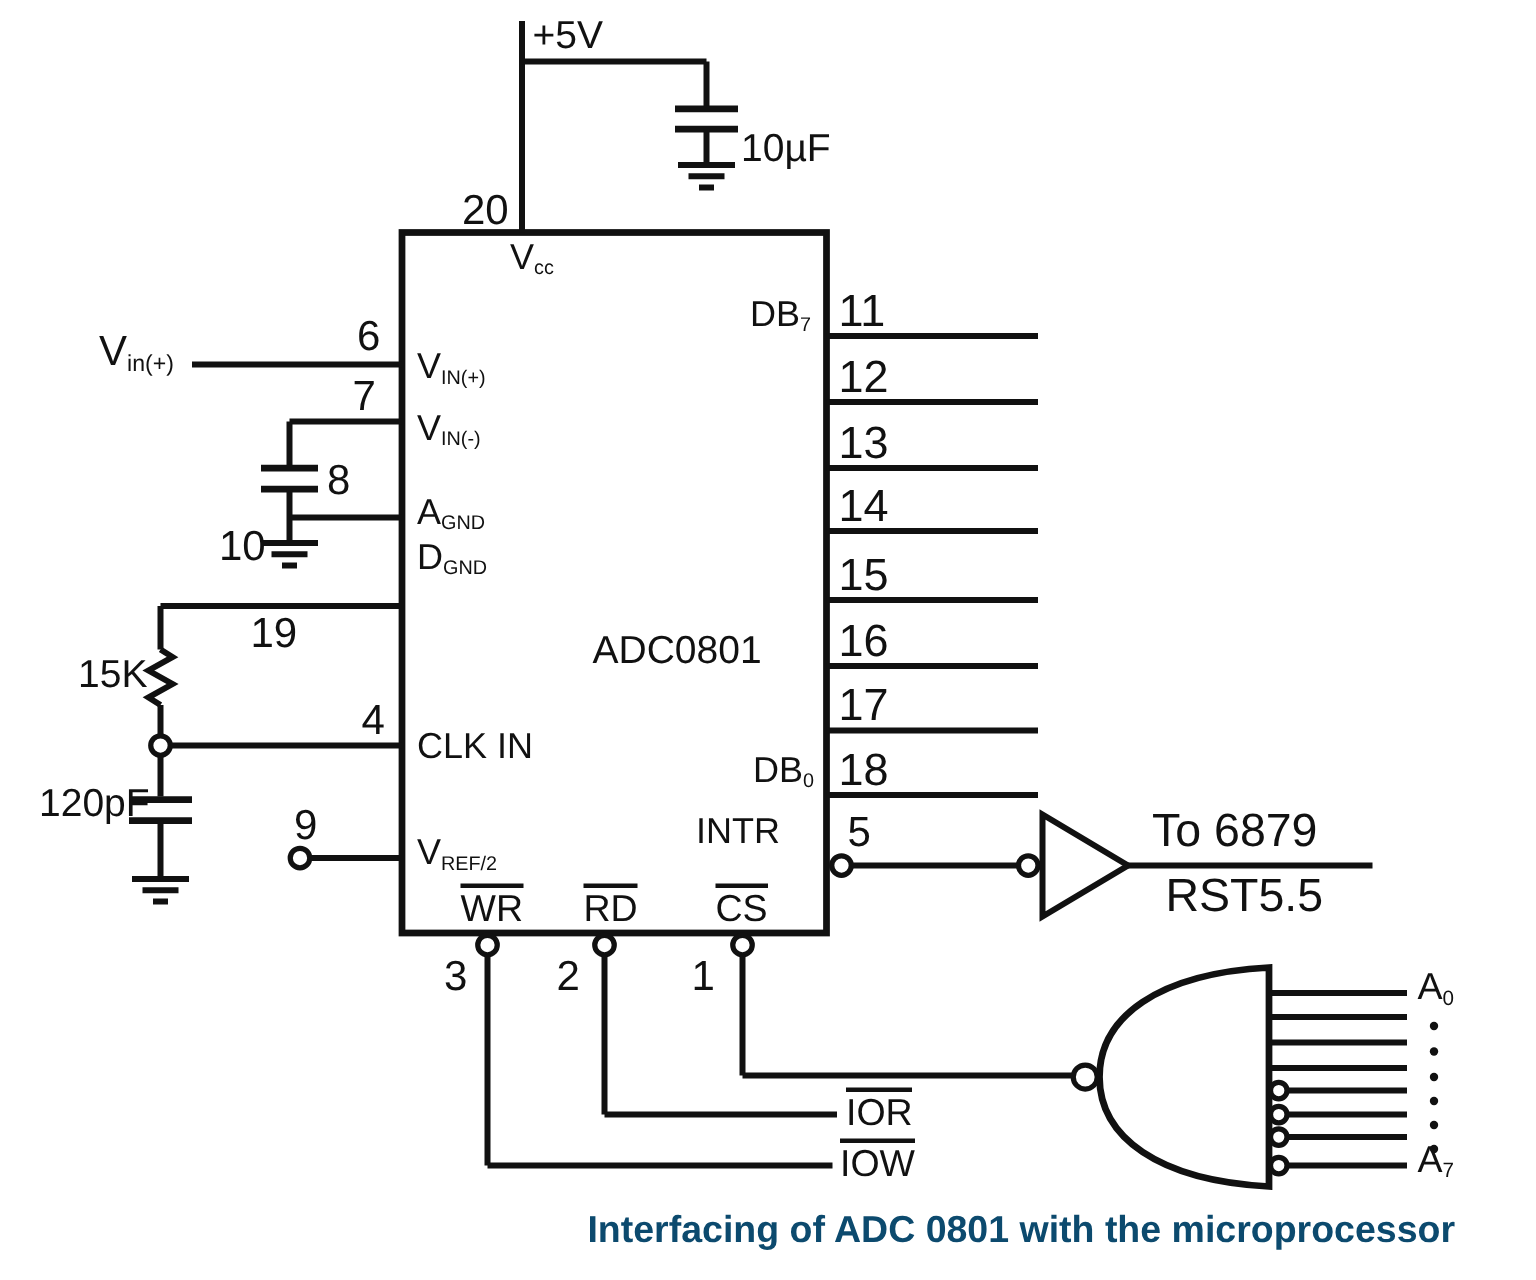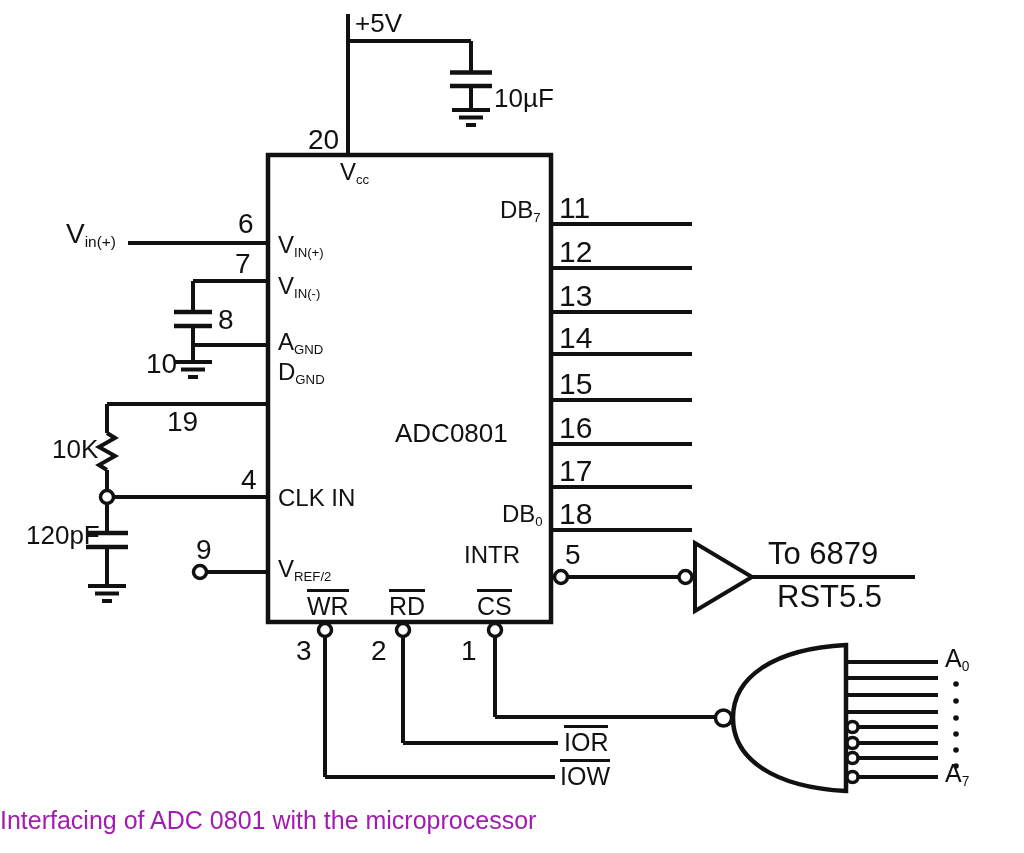--- a/index.html
+++ b/index.html
@@ -5,22 +5,22 @@
   html,body{margin:0;padding:0;background:#ffffff;}
   #stage{
     position:relative;width:1024px;height:853px;background:#ffffff;
     font-family:"Liberation Sans", sans-serif;color:#111;overflow:hidden;
   }
   #wires{position:absolute;left:0;top:0;}
   .lbl{position:absolute;white-space:nowrap;line-height:1;color:#111;}
   .sb{font-size:0.55em;vertical-align:-0.28em;letter-spacing:0;}
   .ovl{display:inline-block;border-top:3px solid #111;padding-top:2px;line-height:1;text-align:center;}.fs24{font-size:24px}.fs25{font-size:25px}
   .fs26{font-size:26px}.fs28{font-size:28px}.fs30{font-size:30px}.fs31{font-size:31px}
-  .caption{position:absolute;left:0;top:806px;width:970px;text-align:left;
-    font-size:25px;font-weight:400;color:#a21caf;}
+  .caption{position:absolute;left:0;top:806px;width:970px;text-align:right;
+    font-size:25px;font-weight:700;color:#0c4a6e;}
 </style>
 </head>
 <body>
 
 <div id="stage">
 
   <svg id="wires" width="1024" height="853" viewBox="0 0 1024 853">
     <g stroke="#111111" stroke-width="4" fill="none">
 
       <rect x="268" y="155" width="283" height="467" stroke-width="4.5"></rect>
@@ -162,21 +162,21 @@
   <span class="lbl fs28" style="left:235px;top:250px">7</span>
   <span class="lbl fs24" style="left:278px;top:274px"><span>V</span><span class="sb">IN(-)</span></span>
 
   <span class="lbl fs28" style="left:218px;top:306px">8</span>
   <span class="lbl fs24" style="left:278px;top:330px"><span>A</span><span class="sb">GND</span></span>
 
   <span class="lbl fs28" style="left:146px;top:350px">10</span>
   <span class="lbl fs24" style="left:278px;top:360px"><span>D</span><span class="sb">GND</span></span>
 
   <span class="lbl fs28" style="left:167px;top:408px">19</span>
-  <span class="lbl fs26" style="left:52px;top:436px">10K</span>
+  <span class="lbl fs26" style="left:52px;top:436px">15K</span>
 
   <span class="lbl fs28" style="left:241px;top:466px">4</span>
   <span class="lbl fs24" style="left:278px;top:486px">CLK IN</span>
 
   <span class="lbl fs26" style="left:26px;top:522px">120pF</span>
   <span class="lbl fs28" style="left:196px;top:536px">9</span>
   <span class="lbl fs24" style="left:278px;top:557px"><span>V</span><span class="sb">REF/2</span></span>
 
   <span class="lbl fs25" style="left:307px;top:589px"><span class="ovl">WR</span></span>
   <span class="lbl fs25" style="left:389px;top:589px"><span class="ovl">RD</span></span>

